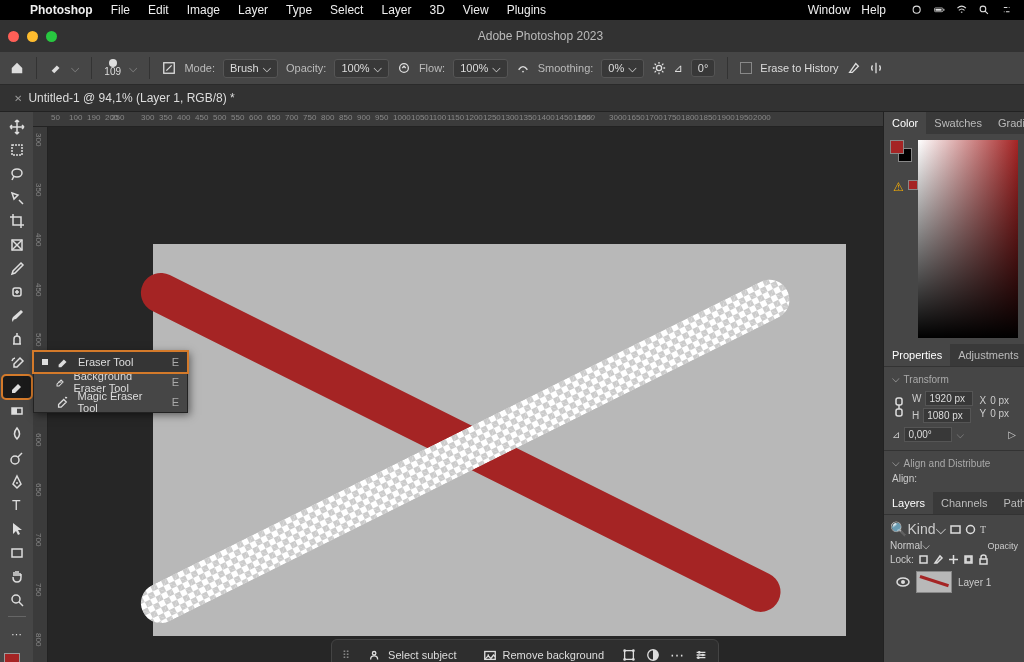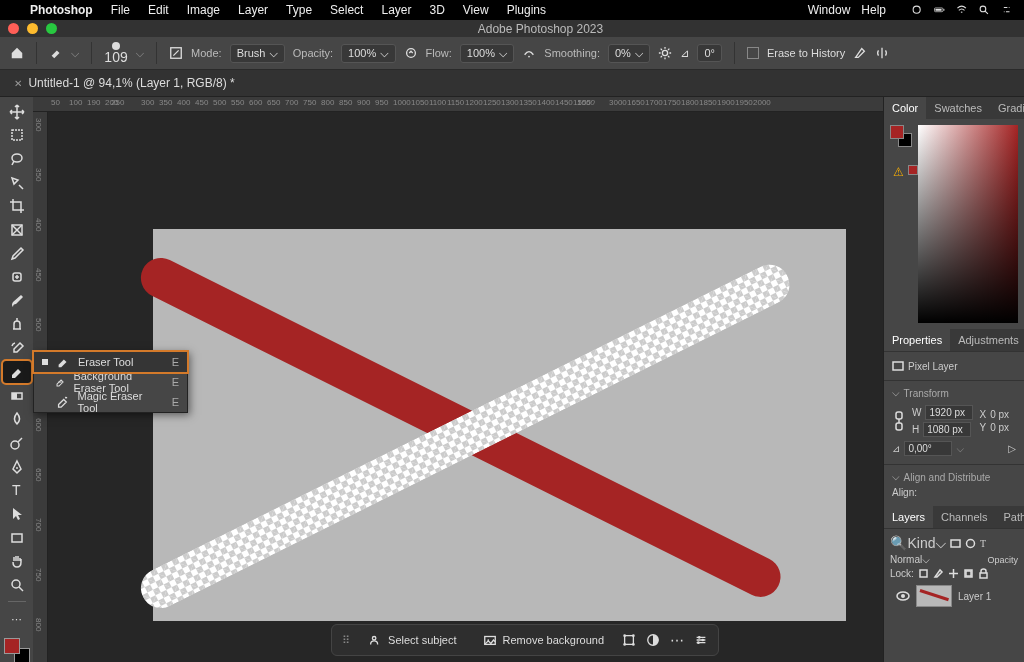--- a/index.html
+++ b/index.html
@@ -1,21 +1,21 @@
 <!DOCTYPE html>
 <html><head>
 <meta charset="utf-8">
 <style>
 * { margin:0; padding:0; box-sizing:border-box; font-family:-apple-system,BlinkMacSystemFont,"Segoe UI",sans-serif; }
 body { background:#323232; color:#ccc; font-size:11px; overflow:hidden; width:1024px; height:662px; position:relative; }
 .menubar { height:20px; background:#000; display:flex; align-items:center; padding:0 12px; color:#eee; font-size:12px; }
 .menubar .left { display:flex; gap:18px; align-items:flex-end; }
 .menubar .right { margin-left:auto; display:flex; gap:11px; align-items:center; }
 .menubar .apple { font-size:14px; }
-.win-controls { height:17px; background:#323232; display:flex; align-items:center; padding:0 8px; gap:8px; }
+.win-controls { height:32px; background:#323232; display:flex; align-items:center; padding:0 8px; gap:8px; }
 .traffic { width:11px; height:11px; border-radius:50%; }
 .red{background:#ff5f57;} .yellow{background:#febc2e;} .green{background:#28c840;}
 .win-title { flex:1; text-align:center; color:#bbb; font-size:12px; }
 .home-icon{width:16px;height:16px;display:inline-block;}
 .optbar { height:33px; background:#464646; display:flex; align-items:center; padding:0 10px; gap:8px; border-bottom:1px solid #2a2a2a; font-size:11px; color:#ddd;}
 .optbar .sep{width:1px;height:22px;background:#333;margin:0 4px;}
 .optbar .lbl{color:#bbb;}
 .optbar .dd{background:#383838;border:1px solid #555;padding:2px 6px;border-radius:3px;display:inline-flex;align-items:center;gap:4px;}
 .optbar svg{width:14px;height:14px;}
 .optbar .chk{width:12px;height:12px;border:1px solid #888;display:inline-block;}
@@ -129,21 +129,21 @@
       <path d="M2 8 L8 2 L14 8 V14 H2 Z" class="icon-fill"></path>
     </svg>
   <div class="sep"></div>
   <svg viewBox="0 0 16 16">
       <path d="M3 11 L9 5 L12 8 L6 14 Z" class="icon-fill"></path>
     </svg>
   <span style="color:#888">⌵</span>
   <div class="sep"></div>
   <div style="display:flex;flex-direction:column;align-items:center;line-height:1">
     <span style="width:8px;height:8px;border-radius:50%;background:#ddd;display:block"></span>
-    <span style="font-size:14px">109</span>
+    <span style="font-size:10px">109</span>
   </div>
   <span style="color:#888">⌵</span>
   <div class="sep"></div>
   <svg viewBox="0 0 16 16">
       <rect x="2" y="2" width="12" height="12" class="icon-stroke"></rect>
       <path d="M5 11 L11 5" class="icon-stroke"></path>
     </svg>
   <span class="lbl">Mode:</span>
   <span class="dd">
       <span>Brush</span>
@@ -442,28 +442,20 @@
         <span class="warn2"></span>
       </div>
       <div class="field"></div>
     </div>
 
     <div class="ptabs">
       <div class="ptab active">Properties</div>
       <div class="ptab">Adjustments</div>
     </div>
     <div class="section">
-      <div class="row">
-          <svg width="12" height="12">
-            <rect x="1" y="2" width="10" height="8" class="icon-stroke"></rect>
-          </svg>
-          <span>Pixel Layer</span>
-        </div>
-    </div>
-    <div class="section">
       <div class="hdr">
           <span>⌵</span>
           <span>Transform</span>
         </div>
       <div class="row" style="gap:6px">
         <svg width="14" height="22">
             <rect x="4" y="2" width="6" height="7" rx="2" class="icon-stroke"></rect>
             <rect x="4" y="13" width="6" height="7" rx="2" class="icon-stroke"></rect>
             <line x1="7" y1="9" x2="7" y2="13" class="icon-stroke"></line>
           </svg>

